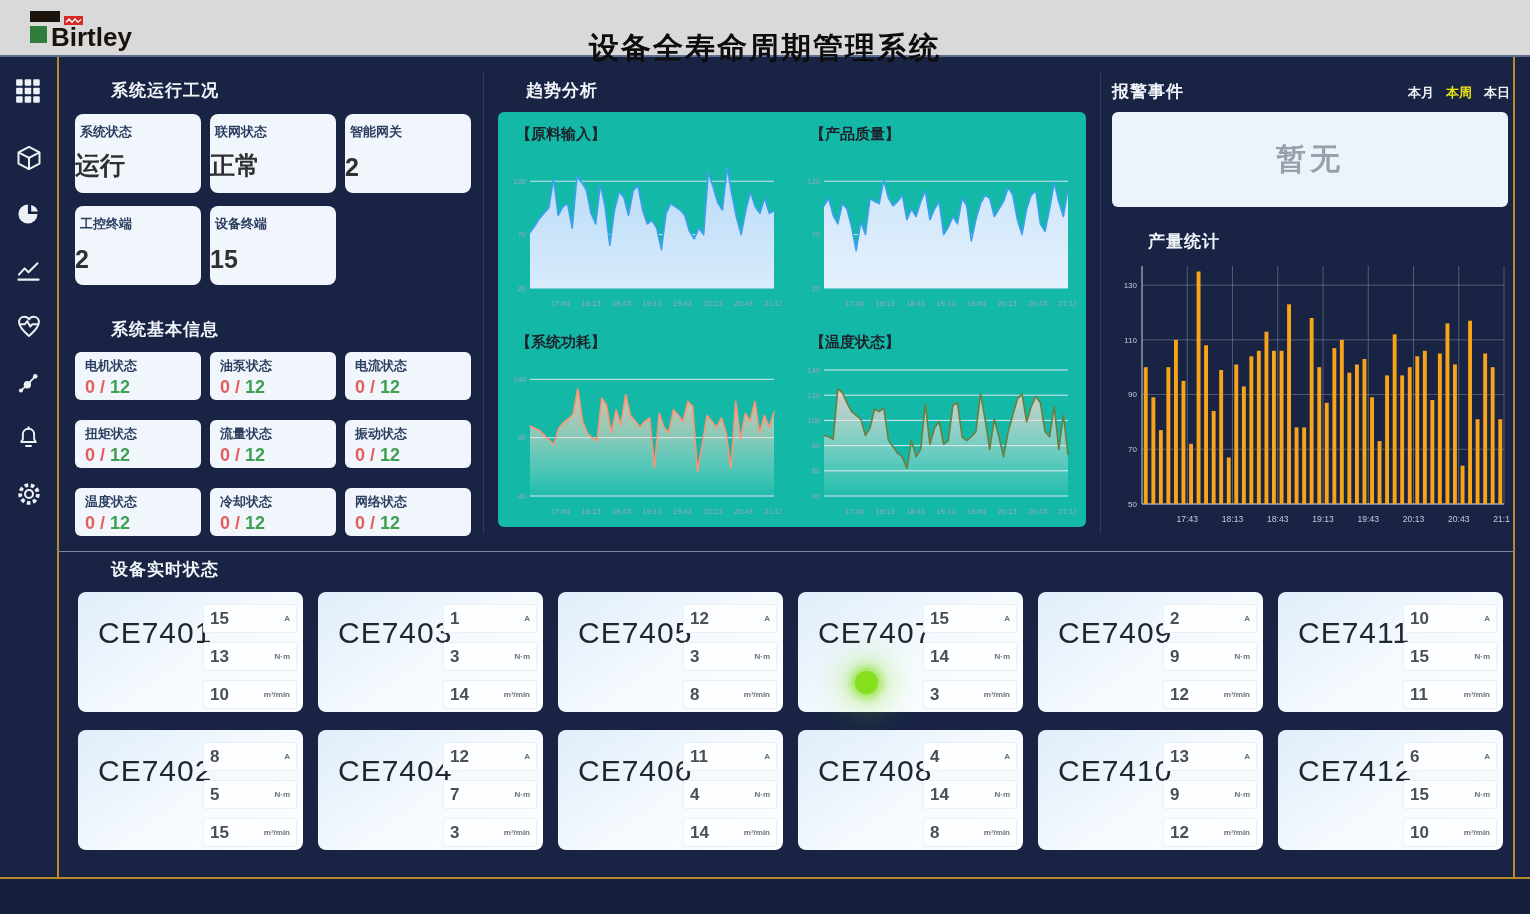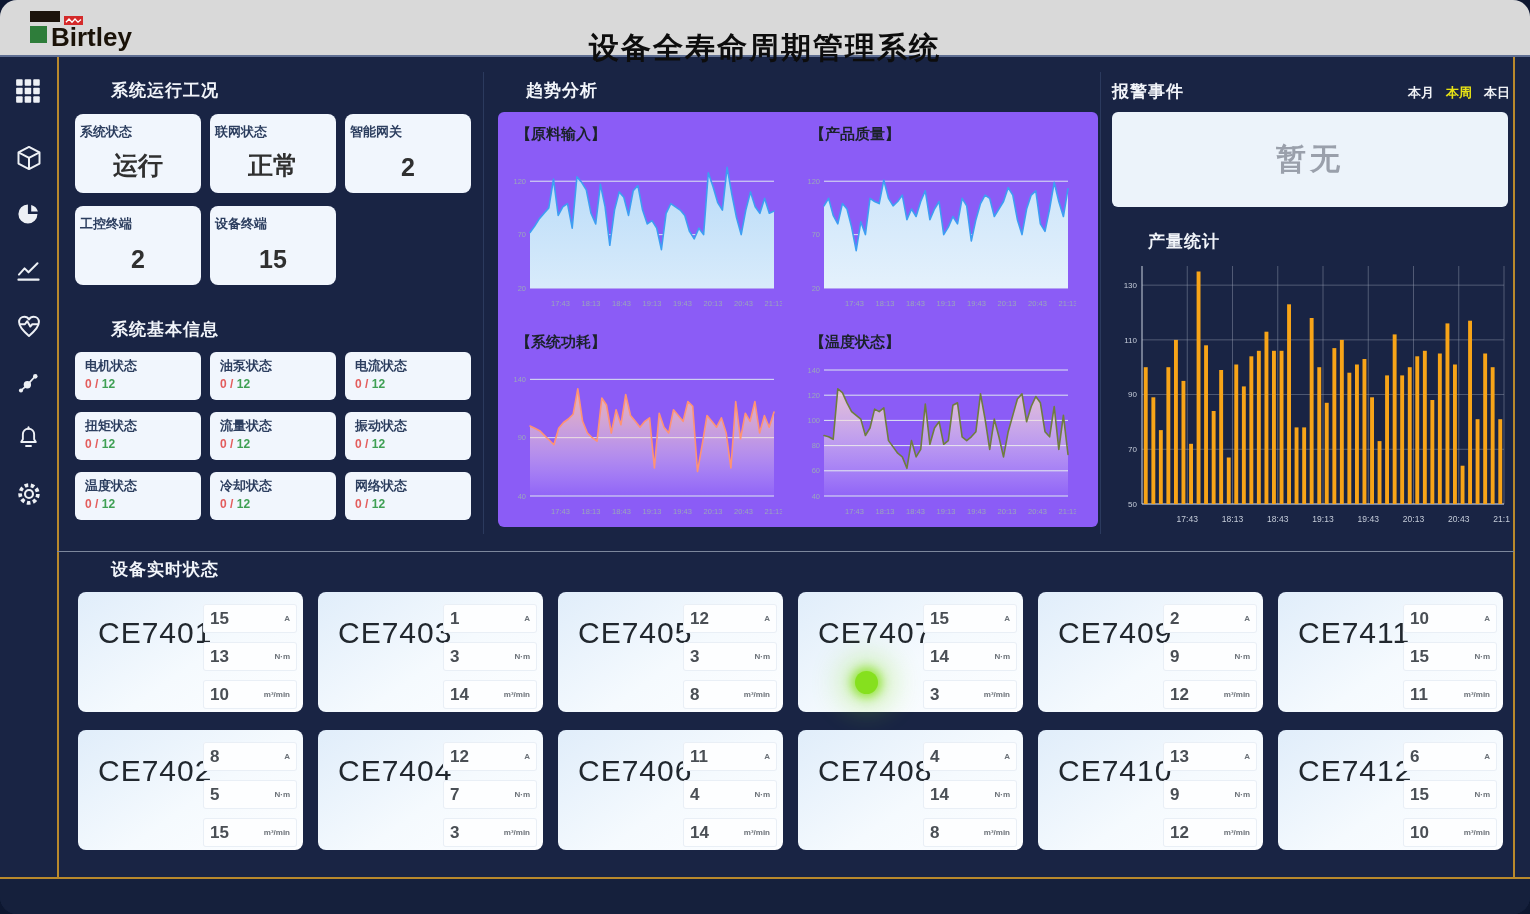--- a/index.html
+++ b/index.html
@@ -1,16 +1,16 @@
 <!DOCTYPE html>
 <html lang="zh"><head>
 <meta charset="utf-8">
 <style>
   html,body{margin:0;padding:0;background:#0d1730;font-family:"Liberation Sans","DejaVu Sans",sans-serif;}
-  .stage{position:relative;width:1530px;height:914px;background:#192444;overflow:hidden;border-radius:17px;}
+  .stage{position:relative;width:1530px;height:914px;background:#192444;overflow:hidden;}
 
   
   .app-header{position:absolute;left:0;top:0;width:1530px;height:57px;background:#d9d9d9;border-bottom:2px solid #5f6f93;box-sizing:border-box;}
   .page-title{position:absolute;left:0;right:0;top:8px;text-align:center;font-size:30px;font-weight:bold;color:#0d0d0d;letter-spacing:2px;}
   .logo{position:absolute;left:8px;top:4px;width:170px;height:50px;}
   .logo-black{position:absolute;left:22px;top:7px;width:30px;height:11px;background:#1c140c;}
   .logo-red{position:absolute;left:56px;top:7px;}
   .logo-green{position:absolute;left:22px;top:22px;width:17px;height:17px;background:#2e7d3a;}
   .logo-text{position:absolute;left:43px;top:18px;font-size:26px;font-weight:bold;color:#1a1208;}
 
@@ -27,32 +27,32 @@
   .side-icon{width:44px;height:42px;margin-bottom:14px;background:none;border:none;display:flex;align-items:center;justify-content:center;cursor:pointer;padding:0;}
   .side-icon:first-child{margin-bottom:24px;}
 
   
   .sec-title{position:absolute;font-size:17px;font-weight:bold;color:#f2f5fa;letter-spacing:1px;margin-left:36px;}
 
   
   .status-grid{position:absolute;left:75px;top:114px;display:grid;grid-template-columns:repeat(3,126px);grid-auto-rows:79px;gap:13px 9px;}
   .stat-card{background:#f1f6fd;border-radius:8px;position:relative;padding:9px 5px;box-sizing:border-box;}
   .stat-card .lbl{font-size:13px;font-weight:bold;color:#2c3e5f;}
-  .stat-card .val{position:absolute;left:0;right:0;bottom:11px;text-align:center;font-size:25px;color:#303030;font-weight:600;margin-top:18px;}
-
-  
-  .info-grid{position:absolute;left:75px;top:352px;display:grid;grid-template-columns:repeat(3,126px);grid-auto-rows:48px;gap:12px 9px;}
+  .stat-card .val{position:absolute;left:0;right:0;bottom:11px;text-align:left;font-size:25px;color:#303030;font-weight:600;margin-top:18px;}
+
+  
+  .info-grid{position:absolute;left:75px;top:352px;display:grid;grid-template-columns:repeat(3,126px);grid-auto-rows:48px;gap:20px 9px;}
   .info-card{background:#f1f6fd;border-radius:6px;padding:5px 10px;box-sizing:border-box;}
   .info-card .lbl{font-size:13px;font-weight:bold;color:#2c3e5f;}
-  .info-card .ratio{font-size:12px;font-weight:bold;margin-top:2px;}
+  .info-card .ratio{font-size:18px;font-weight:bold;margin-top:2px;}
   .ratio .cur,.ratio .sep{color:#e35d5d;}
   .ratio .tot{color:#3fa054;}
 
   
-  .trend-panel{position:absolute;left:498px;top:112px;width:588px;height:415px;background:#8b5cf6;border-radius:6px;padding-left:12px;}
+  .trend-panel{position:absolute;left:498px;top:112px;width:588px;height:415px;background:#14b8a6;border-radius:6px;}
   .trend-cell{position:absolute;width:294px;height:207px;}
   .trend-title{position:absolute;left:18px;top:13px;font-size:15px;font-weight:600;color:#1b222b;}
   .trend-svg{position:absolute;left:6px;top:40px;}
 
   
   .alarm-head{position:absolute;left:1112px;top:80px;width:398px;display:flex;justify-content:space-between;align-items:baseline;}
   .alarm-head .sec-title-inline{font-size:17px;font-weight:bold;color:#f2f5fa;letter-spacing:1px;}
   .alarm-tabs{display:flex;gap:12px;}
   .alarm-tab{background:none;border:none;font-size:13px;color:#f0f2f6;cursor:pointer;padding:0;font-weight:600;}
   .alarm-tab.active{color:#e8e315;font-weight:bold;}

